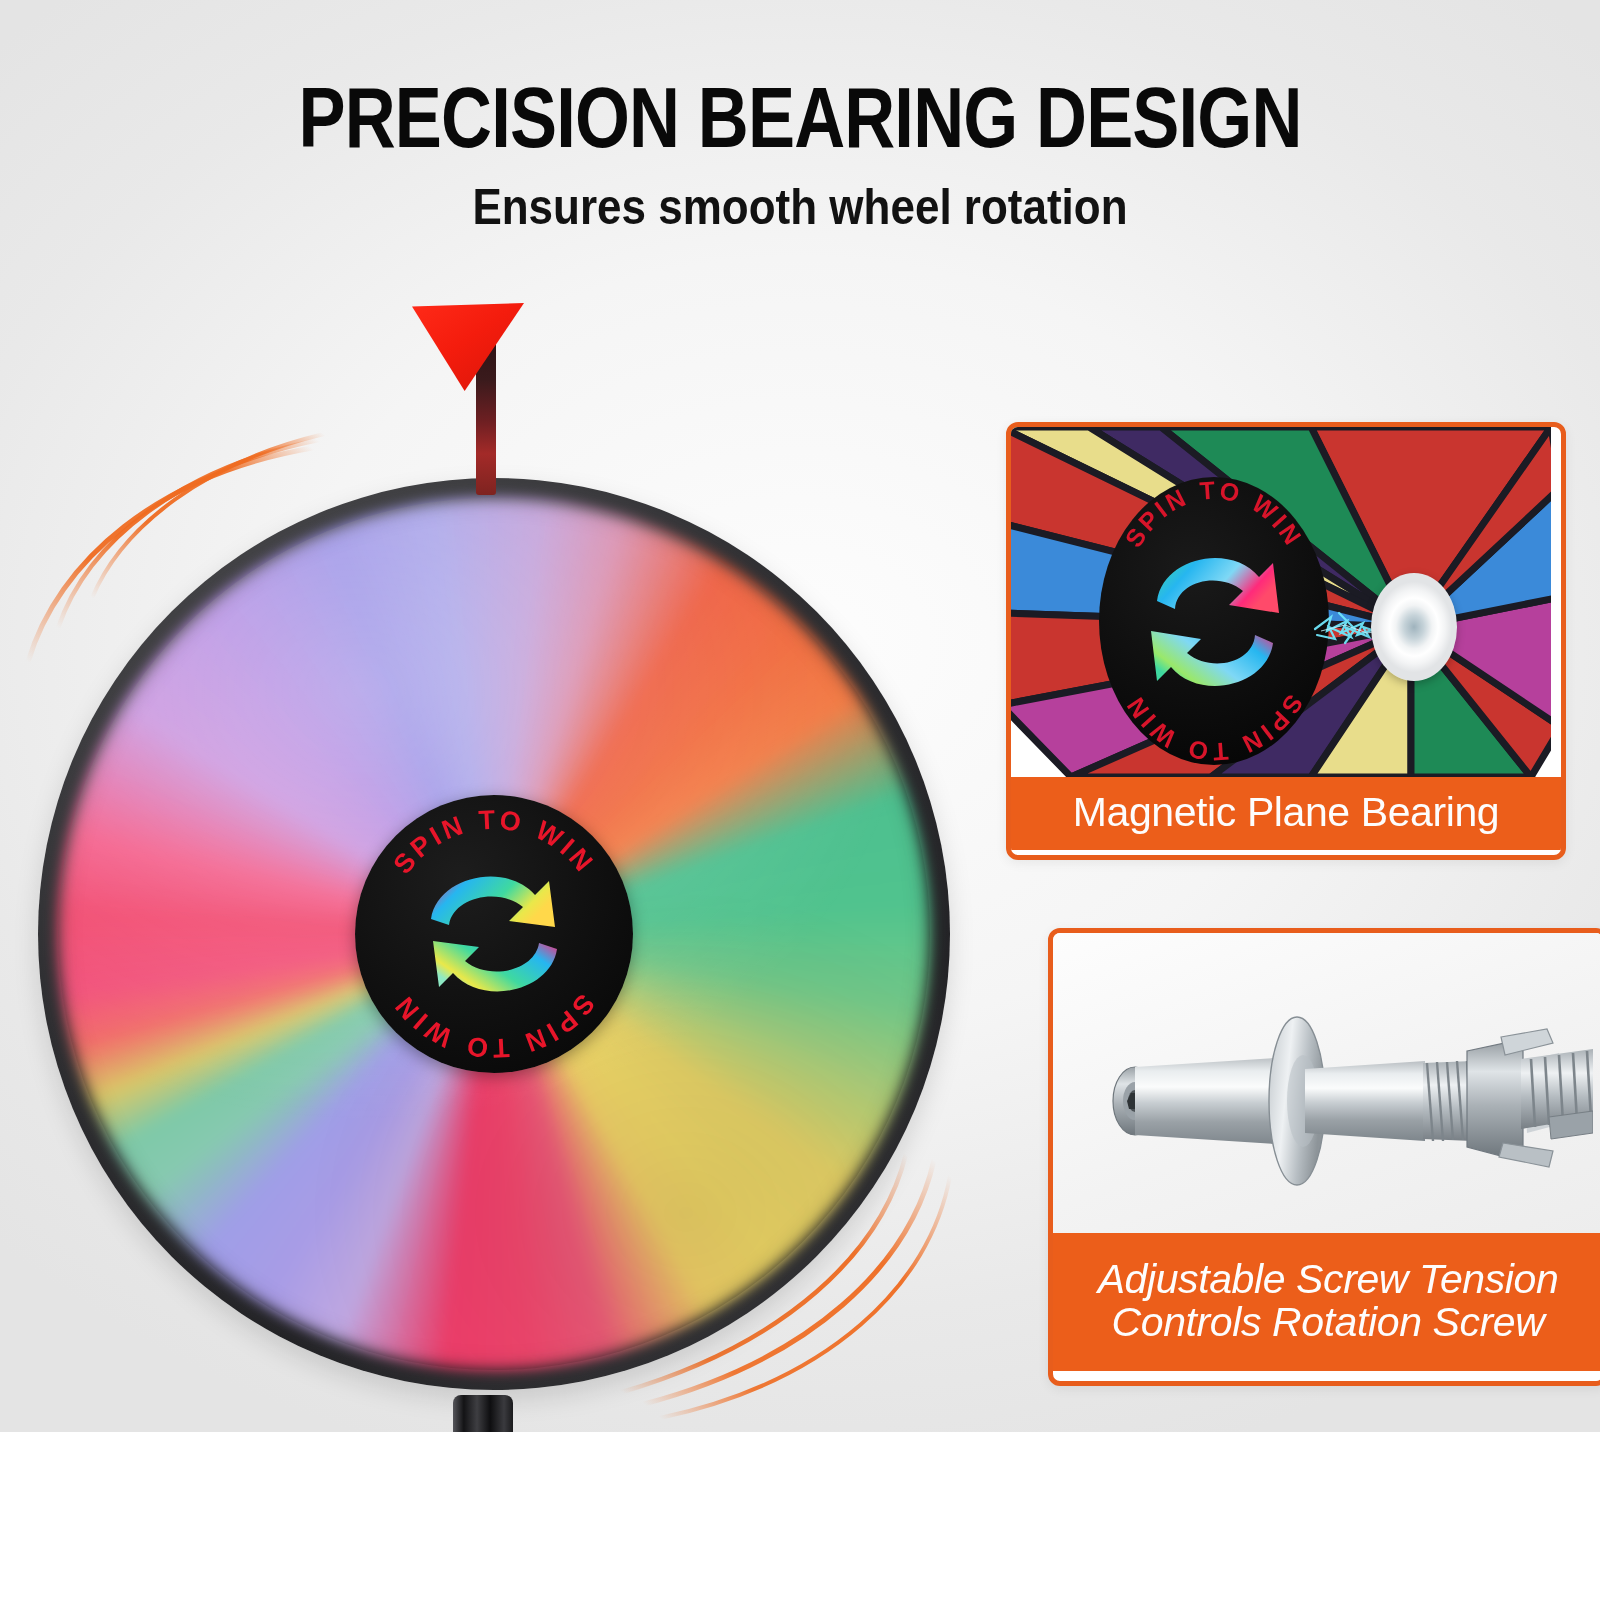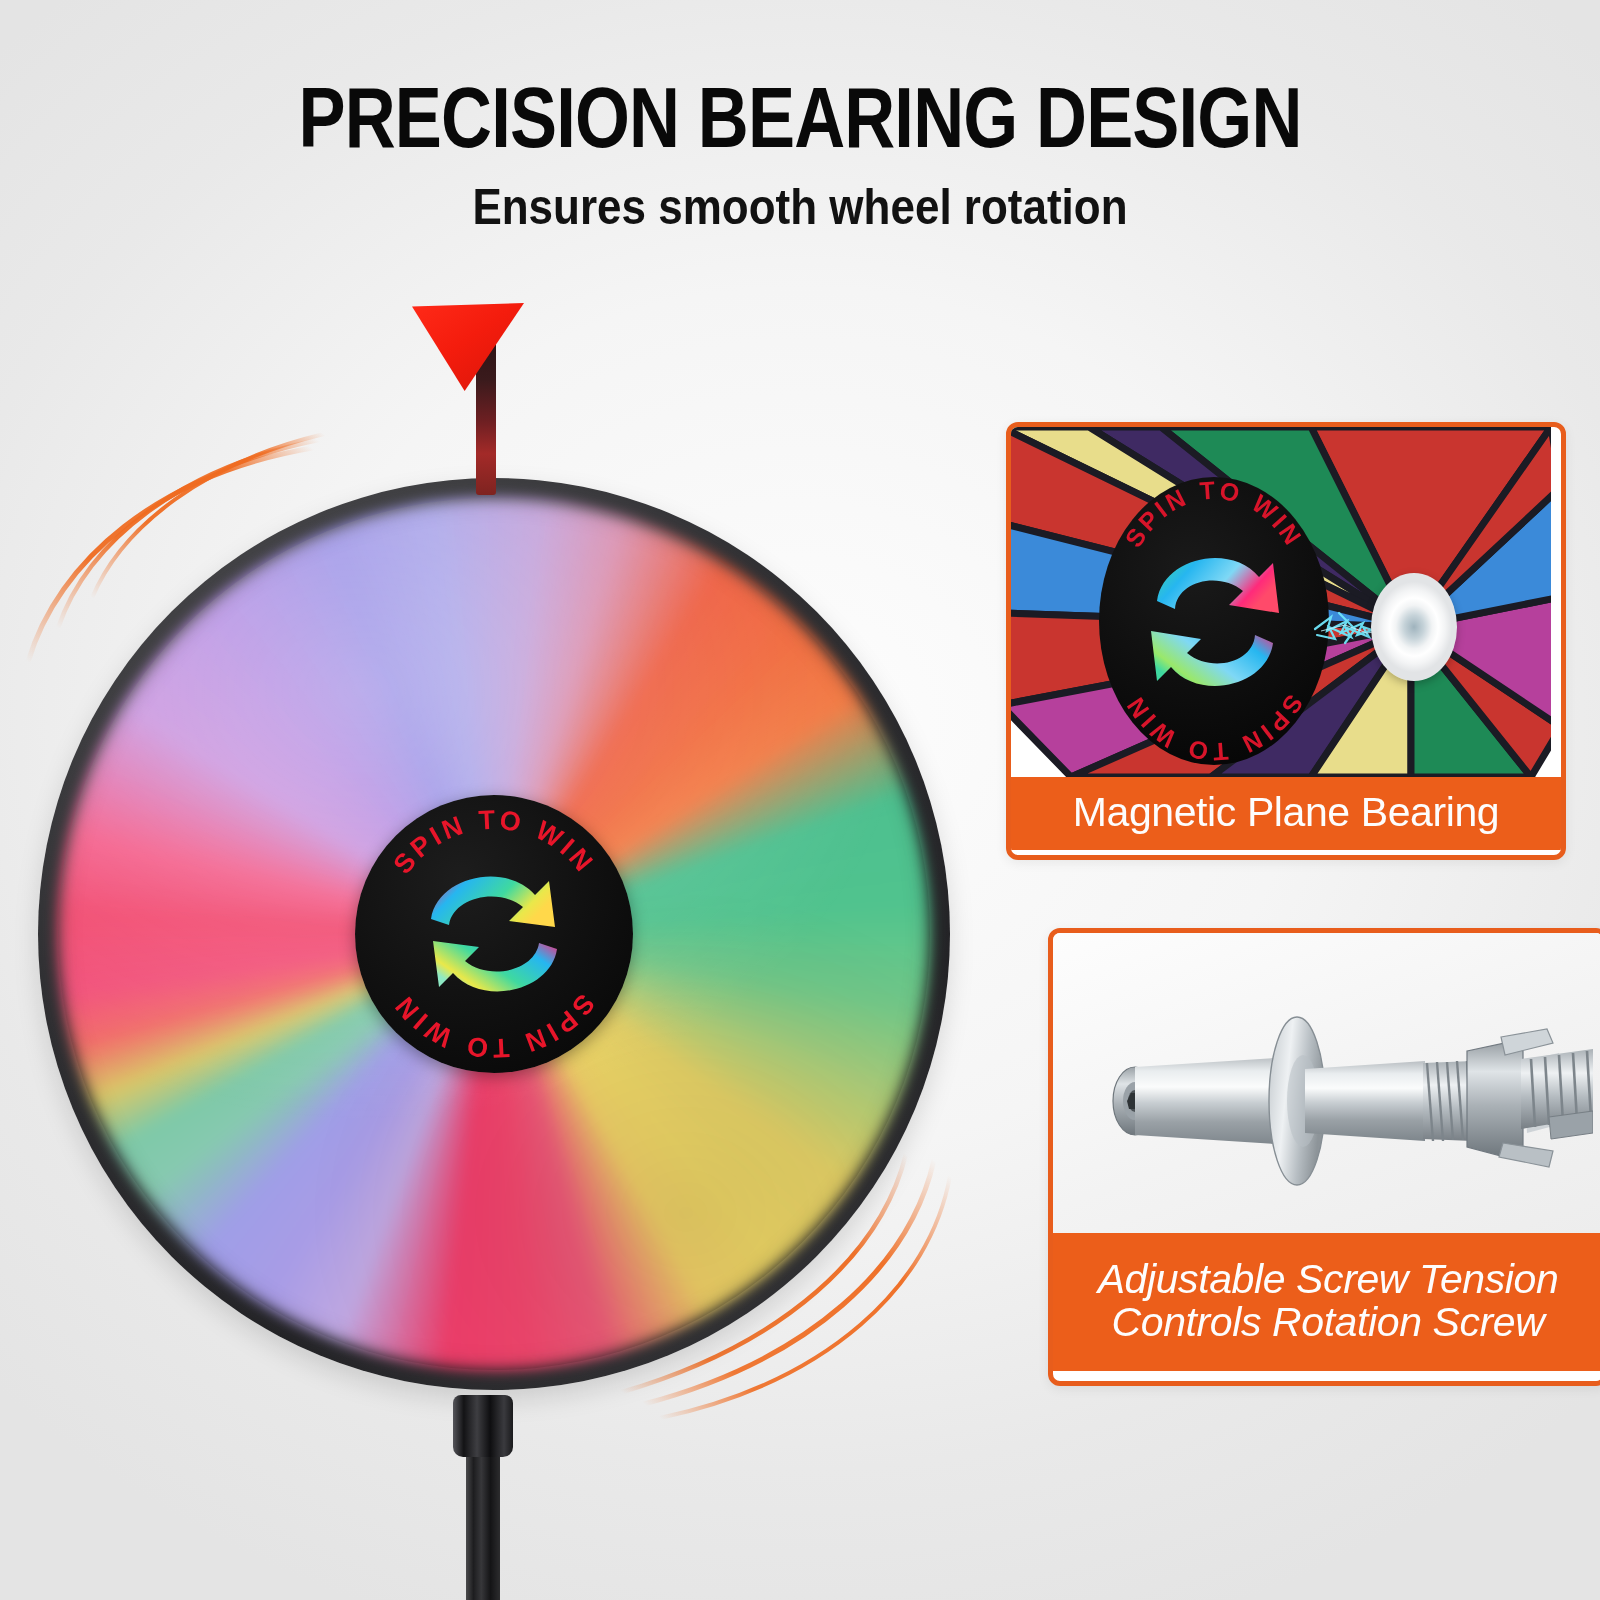--- a/index.html
+++ b/index.html
@@ -3,21 +3,21 @@
 <meta charset="utf-8">
 <style>
   html, body {
     margin: 0;
     padding: 0;
     background: #ffffff;
   }
   #stage {
     position: relative;
     width: 1600px;
-    height: 1600px;
+    height: 1432px;
     overflow: hidden;
     font-family: "Liberation Sans", sans-serif;
     background:
       radial-gradient(ellipse 70% 60% at 50% 45%, #fdfdfd 0%, #f5f5f5 45%, #e9e9e9 78%, #e4e4e4 100%);
   }
 
   
   #title {
     position: absolute;
     top: 68px;

